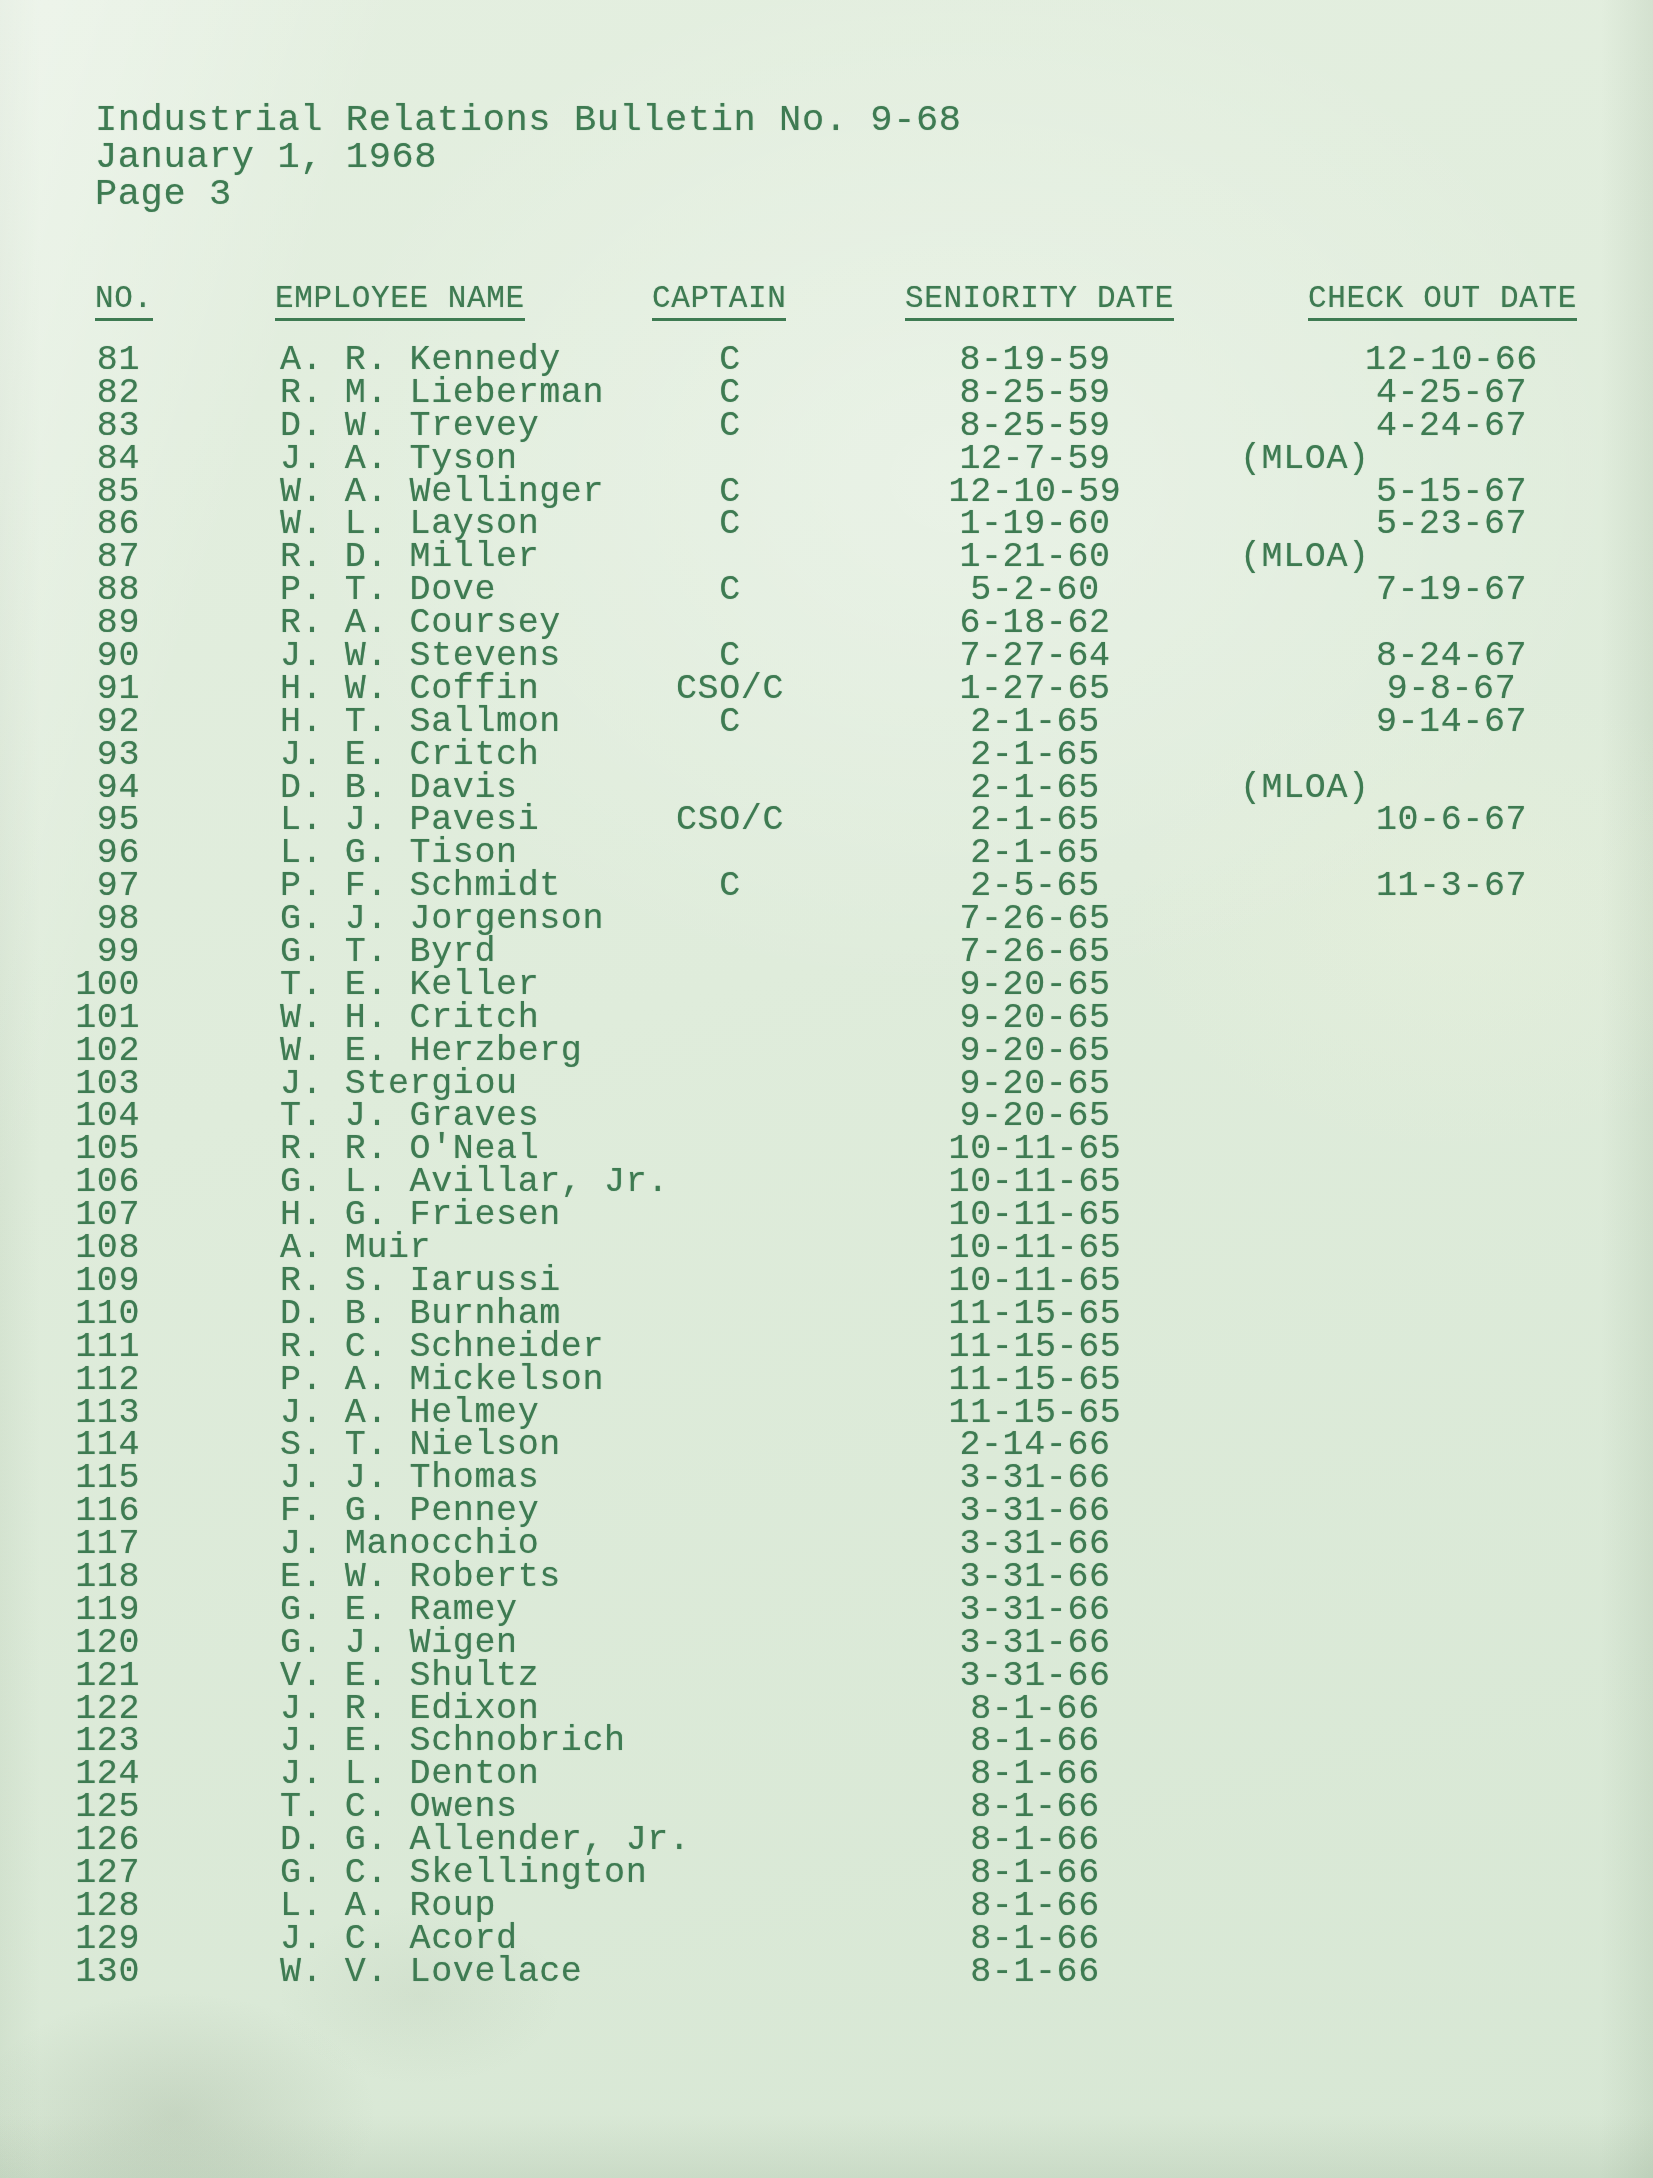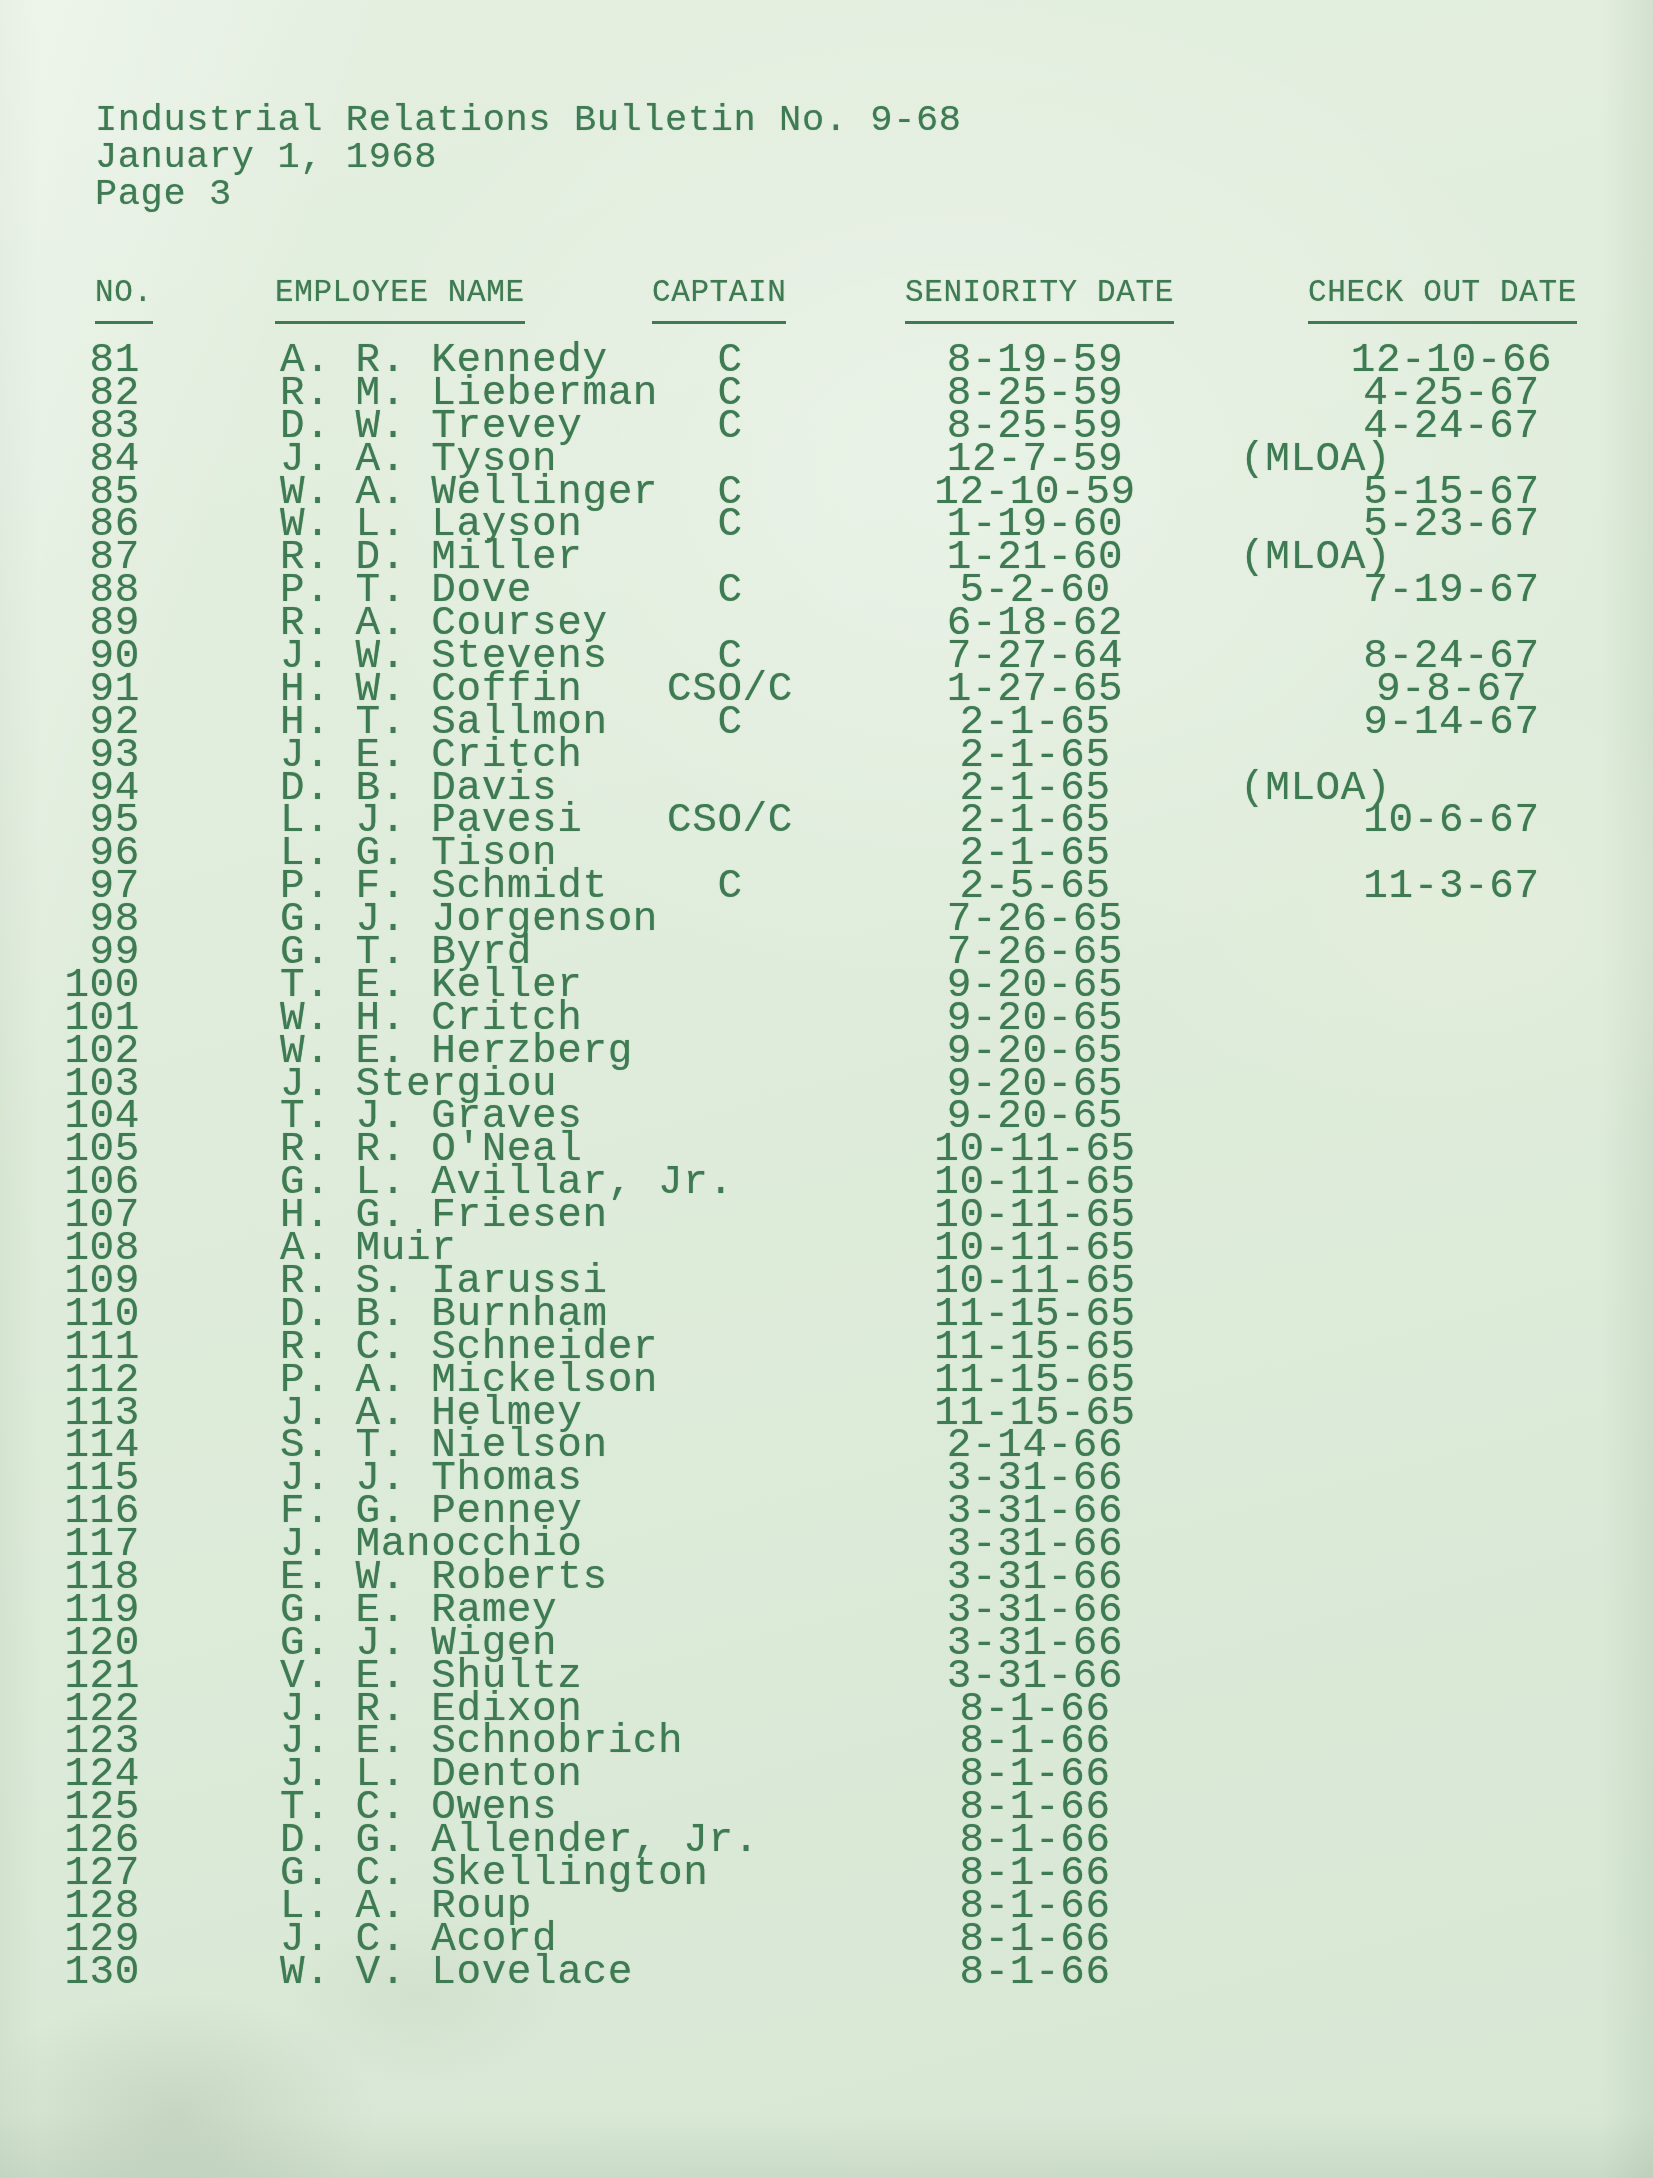--- a/index.html
+++ b/index.html
@@ -43,34 +43,34 @@
   .title-block{
     position:absolute;left:95px;top:102px;
     font-size:37px;letter-spacing:.6px;line-height:37px;
   }
   
   .thead{
     position:absolute;top:271px;left:0;width:100%;height:46px;
     font-size:31px;letter-spacing:.6px;
   }
   .thead .h{
-    position:absolute;top:4px;
-    padding-bottom:11px;
+    position:absolute;top:10px;
+    padding-bottom:2px;
     border-bottom:3px solid var(--ink);
     text-align:right;
   }
   .h-no{left:95px;}
   .h-name{left:275px;}
   .h-cap{left:652px;}
   .h-sen{left:905px;}
   .h-out{left:1308px;}
   
   .tbody{
     position:absolute;top:344px;left:0;width:1371px;
-    font-size:41px;letter-spacing:.6px;
+    font-size:35px;letter-spacing:.6px;
   }
   .row{
     display:grid;
     grid-template-columns:140px 500px 180px 330px 503px;
     height:32.9px;line-height:32.9px;
   }
   .c-no{text-align:right;}
   .c-name{padding-left:140px;}
   .c-cap{text-align:center;}
   .c-sen{text-align:center;padding-left:100px;}

